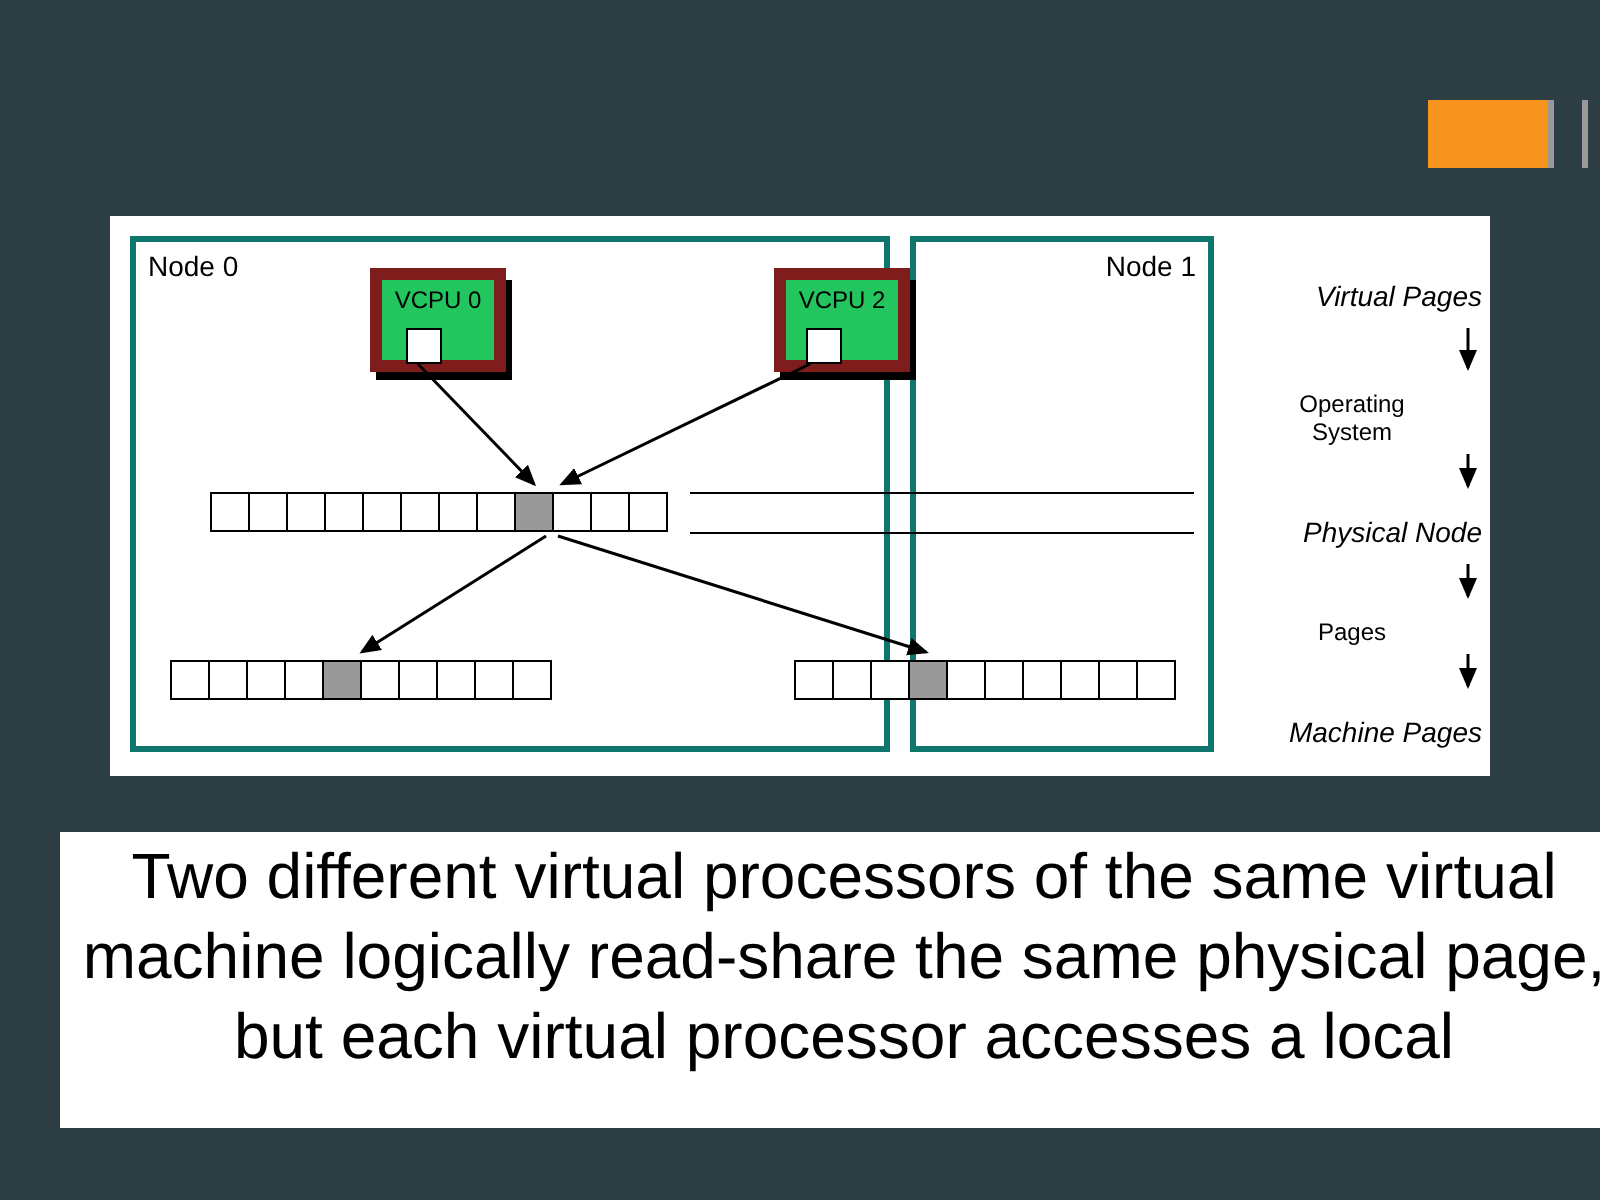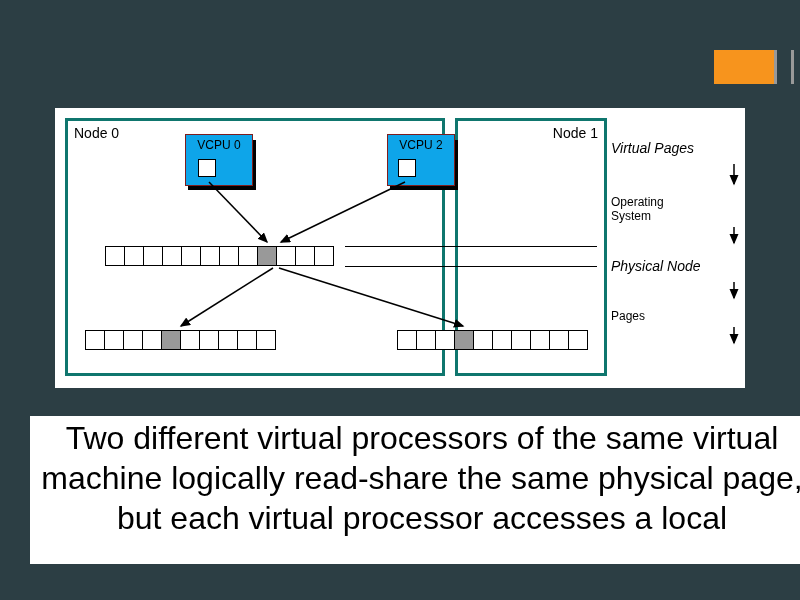--- a/index.html
+++ b/index.html
@@ -5,36 +5,36 @@
   html,body{margin:0;padding:0;width:800px;height:600px;background:#2c3e44;font-family:Arial,Helvetica,sans-serif;overflow:hidden}
   .decor{position:absolute;top:50px;right:0}
   .decor-orange{width:60px;height:34px;background:#f7941d;float:right}
   .decor-line{width:14px;height:34px;border-left:3px solid #999;border-right:3px solid #999;float:right;margin-right:6px}
   .fig-wrap{position:absolute;top:108px;left:55px;width:690px;height:280px;background:#fff}
   .fig{position:relative;width:100%;height:100%}
   .node{position:absolute;border:3px solid #0f766e;box-sizing:border-box}
   .node0{left:10px;top:10px;width:380px;height:258px}
   .node1{left:400px;top:10px;width:152px;height:258px}
   .nlabel{position:absolute;top:4px;left:6px;font-size:14px}
-  .vcpu{position:absolute;border:1px solid #7f1d1d;background:#0ea5e9;width:68px;height:52px;box-sizing:border-box}
+  .vcpu{position:absolute;border:6px solid #7f1d1d;background:#22c55e;width:68px;height:52px;box-sizing:border-box}
   .vcpu-sh{position:absolute;background:#000}
   .vcpu0{left:130px;top:26px}
   .vcpu0sh{left:133px;top:32px;width:68px;height:50px}
   .vcpu1{left:332px;top:26px}
   .vcpu1sh{left:335px;top:32px;width:68px;height:50px}
   .vcpu-lab{position:absolute;top:3px;width:100%;text-align:center;font-size:12px}
   .vcpu-cell{position:absolute;width:16px;height:16px;border:1px solid #000;left:12px;top:24px;background:#fff}
   .memrow{position:absolute;height:20px}
   .memrow .cell{float:left;width:20px;height:20px;border:1px solid #000;box-sizing:border-box;margin-left:-1px;background:#fff}
   .memrow .cell:first-child{margin-left:0}
   .memrow .cell.sel{background:#999}
   .line{position:absolute;background:#000;height:1px}
   .side{position:absolute;left:556px;top:10px;width:130px;height:258px;font-size:14px}
-  .side .it{font-style:italic;text-align:left;margin:6px 0}
-  .side .sm{font-size:12px;text-align:left;margin:2px 0}
+  .side .it{font-style:italic;text-align:right;margin:6px 0}
+  .side .sm{font-size:12px;text-align:center;margin:2px 0}
   .side .arr{text-align:right;margin:2px 0}
   .side .arr svg{display:inline-block}
   .caption{position:absolute;top:416px;left:30px;width:784px;background:#fff;color:#000;font-size:32px;text-align:center;line-height:1.25;padding:2px 6px 26px;box-sizing:border-box}
   .arrow{position:absolute}
 </style>
 </head>
 <body>
 
 <div class="decor">
   <div class="decor-line"></div>
@@ -142,18 +142,19 @@
         <svg width="14" height="24">
             <line x1="7" y1="2" x2="7" y2="18" stroke="#000" stroke-width="1.5" marker-end="url(#ah1)"></line>
           </svg>
       </div>
       <div class="sm">Pages</div>
       <div class="arr">
         <svg width="14" height="24">
             <line x1="7" y1="2" x2="7" y2="18" stroke="#000" stroke-width="1.5" marker-end="url(#ah1)"></line>
           </svg>
       </div>
+      <div class="it">Machine Pages</div>
     </div>
 
   </div>
 </div>
 
 <div class="caption">Two different virtual processors of the same virtual machine logically read-share the same physical page, but each virtual processor accesses a local</div>
 
 </body></html>

